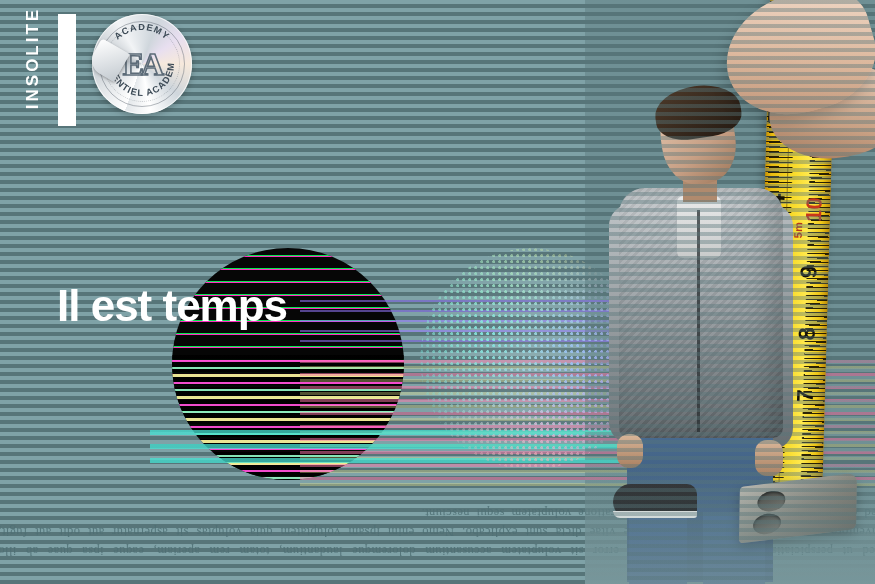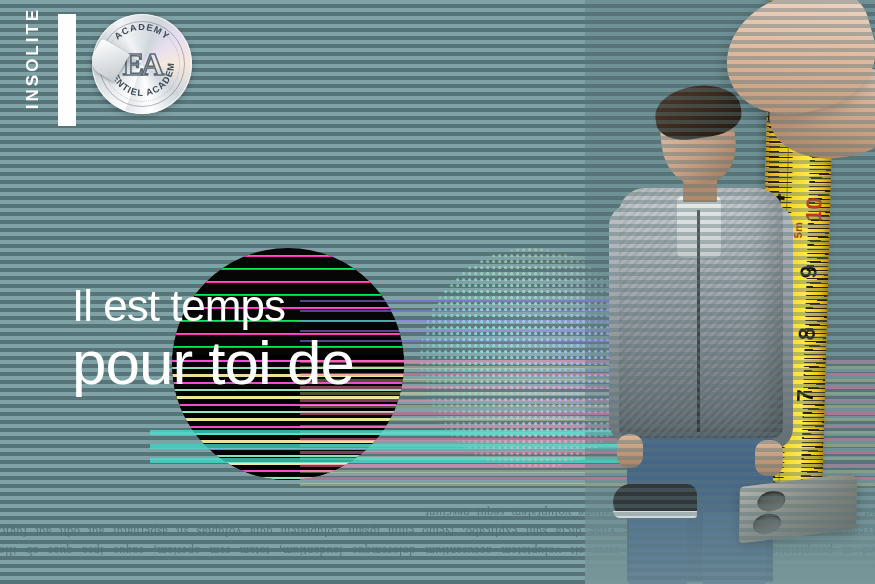--- a/index.html
+++ b/index.html
@@ -346,24 +346,24 @@
   }
   .floor-shadow{
     position:absolute; left:0; right:0; bottom:0; height:120px;
     background:linear-gradient(to bottom, rgba(120,155,160,0), rgba(150,180,184,.55));
     z-index:8; pointer-events:none;
   }
 
   
   .headline{
     position:absolute;
-    left:72px; top:286px;
+    left:57px; top:286px;
     z-index:20;
     color:#ffffff;
-    font-weight:normal;
+    font-weight:bold;
     line-height:.92;
     letter-spacing:-1px;
   }
   .hl-1{ font-size:44px; display:block; }
   .hl-2{ font-size:62px; display:block; margin-top:8px; }
 
   
   .outline-word{
     position:absolute;
     left:46px; top:398px;
@@ -517,21 +517,20 @@
 
     <div class="finger"></div>
     <div class="finger2"></div>
 
     <div class="floor-shadow"></div>
     <div class="photo-scan"></div>
   </div>
 
   <div class="headline">
     <span class="hl-1">Il est temps</span>
-    <span class="hl-2">pour toi de</span>
   </div>
 
 
   <div class="brand">
     <div class="kicker">INSOLITE</div>
     <div class="kicker-bar"></div>
 
     <div class="logo">
       <span class="logo-ring"></span>
       <span class="logo-ring2"></span>

